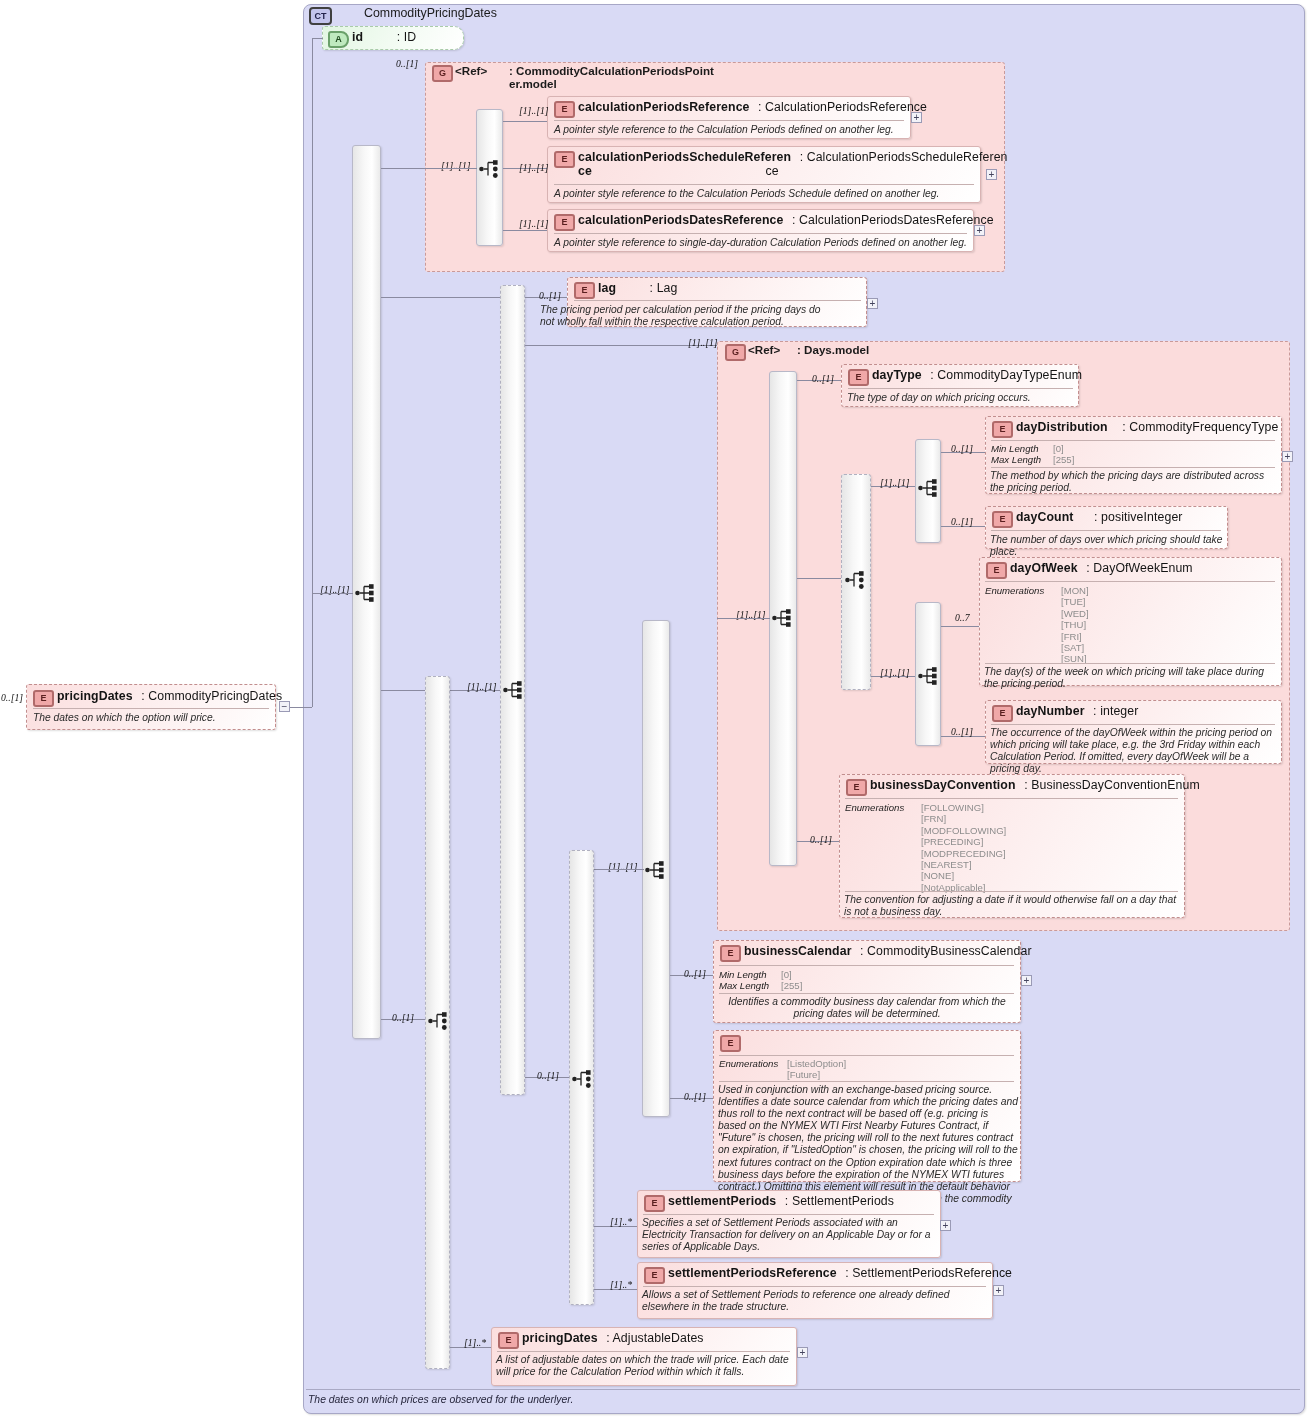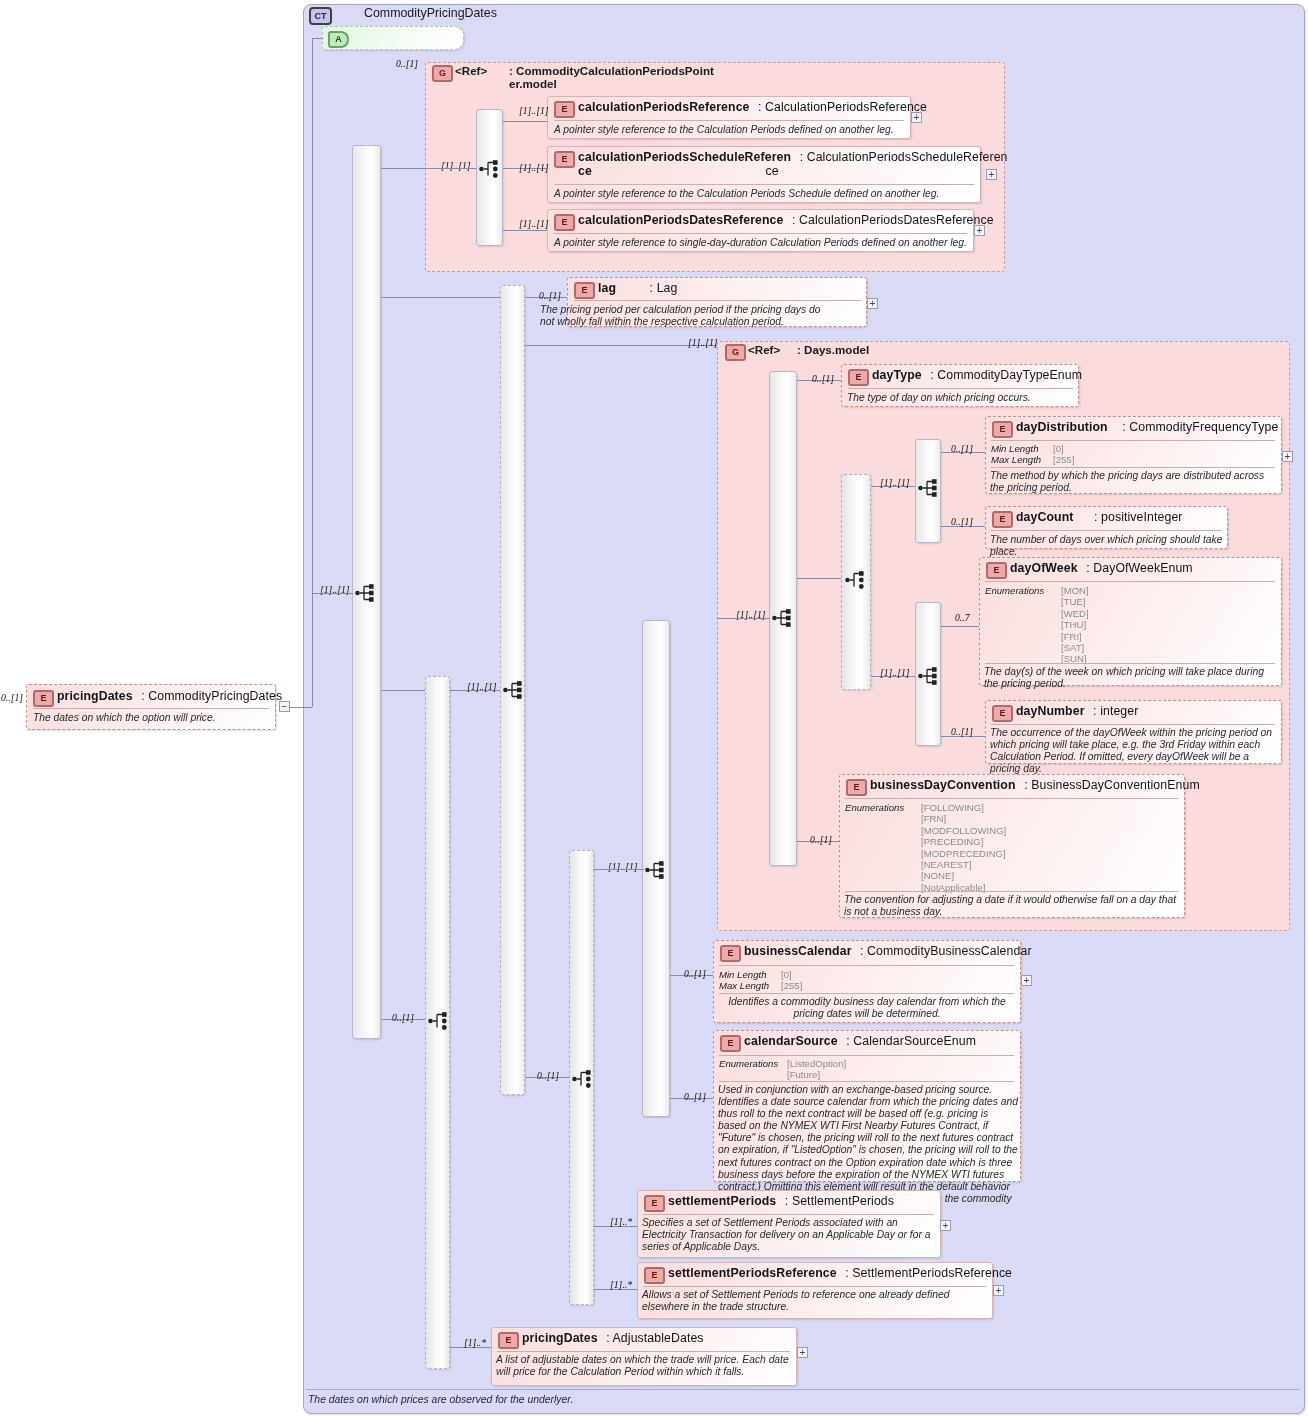--- a/index.html
+++ b/index.html
@@ -95,20 +95,24 @@
   <div class="ct-frame" style="left:303px;top:4px;width:1000px;height:1408px;"></div>
 
   <div class="badge" style="left:309px;top:7px;width:19px;height:14px;line-height:14px;border-radius:4px;">CT</div>
   <div class="ct-head" style="left:332px;top:6px;font-weight:normal;font-size:12.4px;margin-left:32px;">CommodityPricingDates</div>
 
   <div class="footer-hr" style="left:306px;top:1389px;width:994px;"></div>
   <div class="footer-txt" style="left:308px;top:1394px;">The dates on which prices are observed for the underlyer.</div>
 
   <div class="node attr dashed" style="left:322px;top:26px;width:142px;height:24px;"></div>
   <div class="badge a" style="left:328px;top:31px;">A</div>
+  <div class="n-title" style="left:352px;top:30px;">
+    <span>id</span>
+    <span class="plain" style="margin-left:30px;">: ID</span>
+  </div>
 
   <div class="ln lnv" style="left:312px;top:38px;width:1px;height:669px;"></div>
   <div class="ln lnh" style="left:312px;top:38px;width:11px;height:1px;"></div>
 
   <div class="node dashed" style="left:26px;top:684px;width:250px;height:46px;"></div>
   <div class="badge g" style="left:33px;top:690px;">E</div>
   <div class="n-title" style="left:57px;top:689px;">
     <span>pricingDates</span>
     <span class="plain" style="margin-left:5px;">: CommodityPricingDates</span>
   </div>
@@ -408,24 +412,20 @@
     <div><span class="fk">Min Length</span><span class="fv">[0]</span></div>
     <div><span class="fk">Max Length</span><span class="fv">[255]</span></div>
   </div>
   <div class="hr" style="left:719px;top:993px;width:295px;"></div>
   <div class="n-desc" style="left:718px;top:996px;width:298px;text-align:center;">Identifies a commodity business day calendar from which the pricing dates will be determined.</div>
   <div class="card" style="left:684px;top:968px;">0..[1]</div>
   <div class="expand" style="left:1021px;top:975px;">+</div>
 
   <div class="node dashed" style="left:713px;top:1030px;width:308px;height:152px;"></div>
   <div class="badge g" style="left:720px;top:1035px;">E</div>
-  <div class="n-title" style="left:744px;top:1034px;">
-    <span>calendarSource</span>
-    <span class="plain" style="margin-left:5px;">: CalendarSourceEnum</span>
-  </div>
   <div class="hr" style="left:719px;top:1055px;width:295px;"></div>
   <div class="enums" style="left:719px;top:1058px;width:295px;">
     <span class="ek">Enumerations</span>
     <div class="elist" style="margin-left:68px;">
       <div>[ListedOption]</div>
       <div>[Future]</div>
     </div>
   </div>
   <div class="hr" style="left:719px;top:1081px;width:295px;"></div>
   <div class="n-desc" style="left:718px;top:1084px;width:300px;">Used in conjunction with an exchange-based pricing source. Identifies a date source calendar from which the pricing dates and thus roll to the next contract will be based off (e.g. pricing is based on the NYMEX WTI First Nearby Futures Contract, if "Future" is chosen, the pricing will roll to the next futures contract on expiration, if "ListedOption" is chosen, the pricing will roll to the next futures contract on the Option expiration date which is three business days before the expiration of the NYMEX WTI futures contract.) Omitting this element will result in the default behavior expected with the pricing source described within the commodity element.</div>

